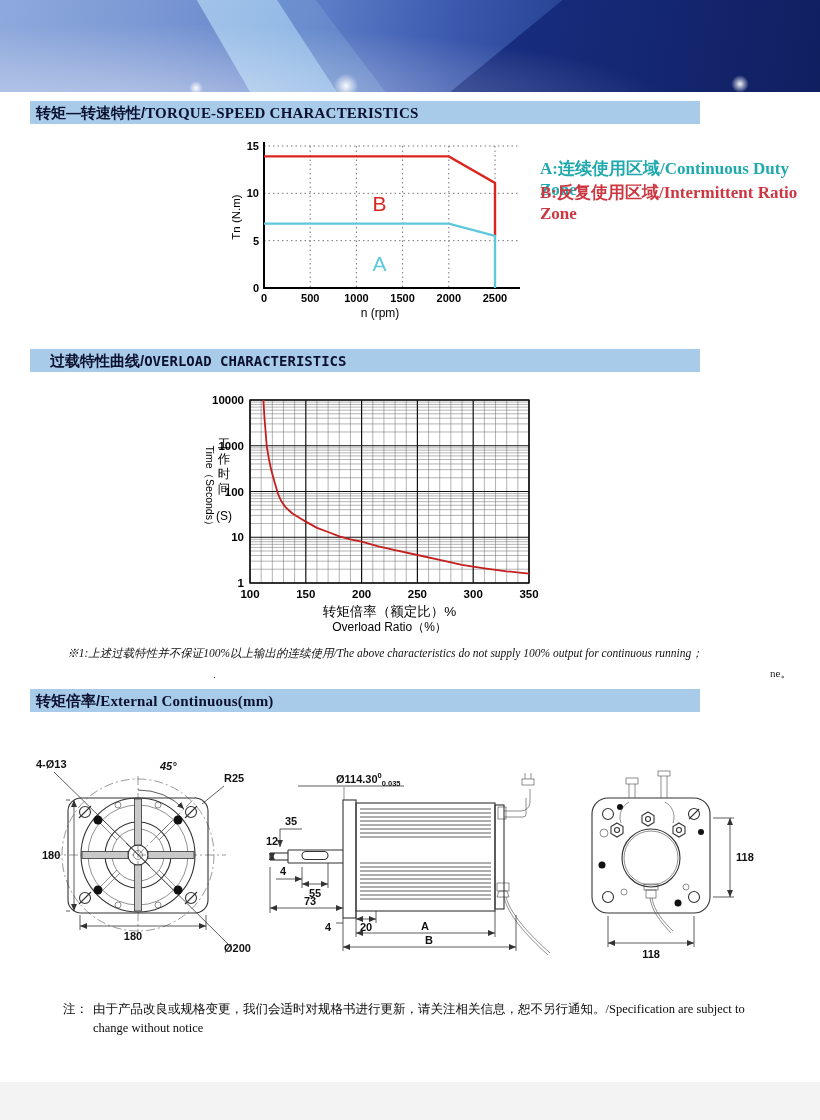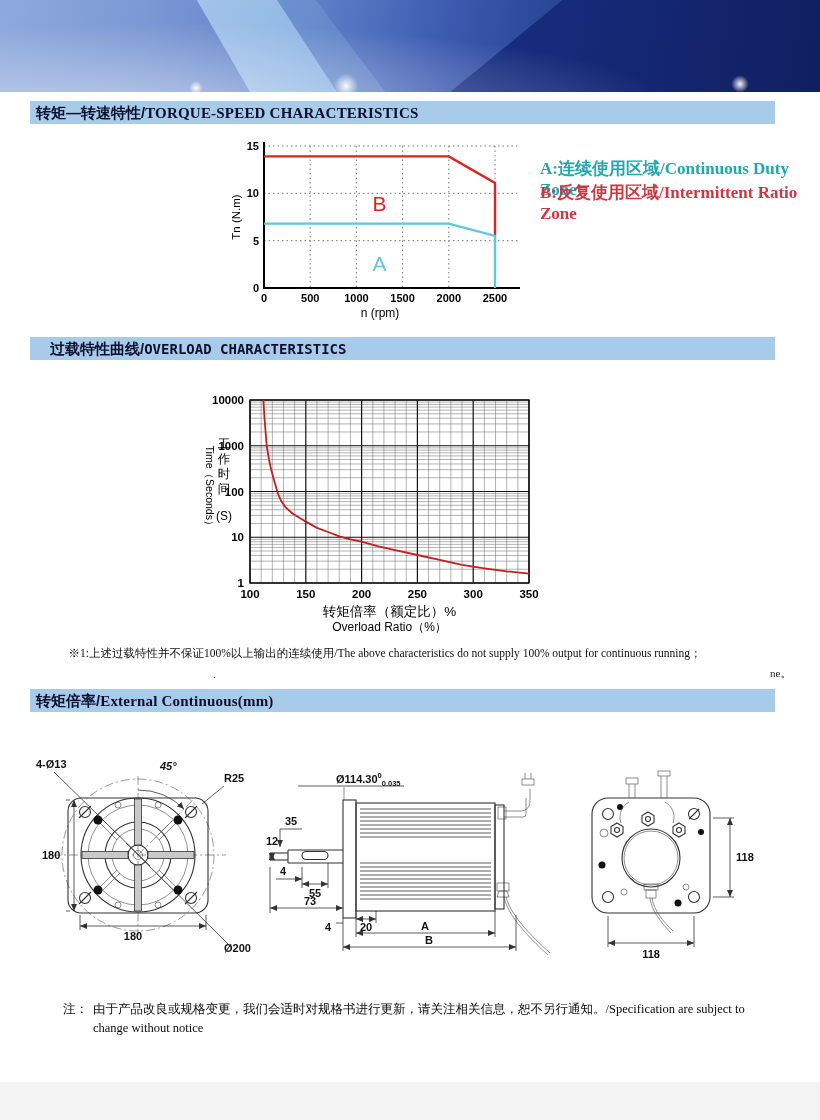--- a/index.html
+++ b/index.html
@@ -15,30 +15,30 @@
     background:linear-gradient(120deg,#c2daf2 0%,#8db8e6 45%,#5c92d2 100%);
     clip-path:polygon(24% 0,33.8% 0,41.1% 100%,30.5% 100%);}
   .banner .band2{position:absolute;inset:0;opacity:.55;
     background:linear-gradient(120deg,#88aede,#4a72bc);
     clip-path:polygon(33.8% 0,38.5% 0,47% 100%,41.1% 100%);}
   .banner .sheen{position:absolute;inset:0;
     background:radial-gradient(ellipse at 18% 115%,rgba(255,255,255,.45),rgba(255,255,255,0) 55%);}
   .glow{position:absolute;border-radius:50%;
     background:radial-gradient(circle,rgba(255,255,255,.95),rgba(255,255,255,0) 62%);}
   
-  .secbar{position:absolute;left:30px;width:745px;height:23px;background:#a7cbe9;
+  .secbar{position:absolute;left:30px;width:670px;height:23px;background:#a7cbe9;
     line-height:23px;padding-left:6px;box-sizing:border-box;font-weight:bold;font-size:15px;color:#0c1030;}
   .secbar .zh{font-family:"Liberation Sans",sans-serif;}
   .secbar .en-serif{font-family:"Liberation Serif",serif;letter-spacing:.2px;}
   .secbar .en-mono{font-family:"DejaVu Sans Mono",monospace;font-size:14px;}
   
   .subtitle{position:absolute;left:95px;top:361px;font-size:12px;color:#101010;
     font-family:"Liberation Serif",serif;}
   .centernote{position:absolute;left:0;top:0;width:770px;text-align:center;font-size:11.5px;
-    font-family:"Liberation Serif",serif;color:#101010;}
+    font-family:"Liberation Serif",serif;color:#101010;font-style:italic;}
   .tinytext{position:absolute;font-size:11px;font-family:"Liberation Serif",serif;color:#222;}
   .legend-line{position:absolute;left:540px;font-size:17px;font-weight:bold;
     font-family:"Liberation Serif",serif;}
   .footer{position:absolute;left:63px;top:1000px;width:710px;display:flex;font-size:12.5px;
     font-family:"Liberation Serif",serif;color:#0a0a0a;line-height:1.55;}
   .footer .lbl{flex:0 0 30px;}
   .pagenum{position:absolute;left:0;top:1055px;width:700px;text-align:center;
     font-size:15px;font-weight:bold;font-family:"Liberation Serif",serif;margin-top:36px;}
   .botband{position:absolute;left:0;top:1082px;width:820px;height:38px;background:#f3f3f3;}
   
@@ -97,21 +97,21 @@
         <text x="174.6" y="166" text-anchor="middle" font-size="11" font-weight="bold">1500</text>
         <text x="220.8" y="166" text-anchor="middle" font-size="11" font-weight="bold">2000</text>
         <text x="267" y="166" text-anchor="middle" font-size="11" font-weight="bold">2500</text>
         <text x="12" y="81" text-anchor="middle" font-size="11.5" transform="rotate(-90 12 81)">Tn (N.m)</text>
         <text x="152" y="181" text-anchor="middle" font-size="12">n (rpm)</text>
       </svg>
   </div>
   <div class="legend-line" style="top:157px;color:#1fa9ad;">A:连续使用区域/Continuous Duty Zone</div>
   <div class="legend-line" style="top:181px;color:#cc3742;">B:反复使用区域/Intermittent Ratio Zone</div>
 
-  <div class="secbar" style="top:337px;padding-left:20px;">
+  <div class="secbar" style="top:349px;padding-left:20px;">
     <span class="zh">过载特性曲线/</span><span class="en-mono">OVERLOAD CHARACTERISTICS</span>
   </div>
 
   <div class="chart" style="left:190px;top:388px;width:360px;height:247px;">
     <svg id="ov-svg" width="360" height="247" viewBox="0 0 360 247">
         <line x1="71.16" y1="12" x2="71.16" y2="195" stroke="#666" stroke-width="0.5"></line>
         <line x1="82.32" y1="12" x2="82.32" y2="195" stroke="#666" stroke-width="0.5"></line>
         <line x1="93.47999999999999" y1="12" x2="93.47999999999999" y2="195" stroke="#666" stroke-width="0.5"></line>
         <line x1="104.64" y1="12" x2="104.64" y2="195" stroke="#666" stroke-width="0.5"></line>
         <line x1="126.96" y1="12" x2="126.96" y2="195" stroke="#666" stroke-width="0.5"></line>

